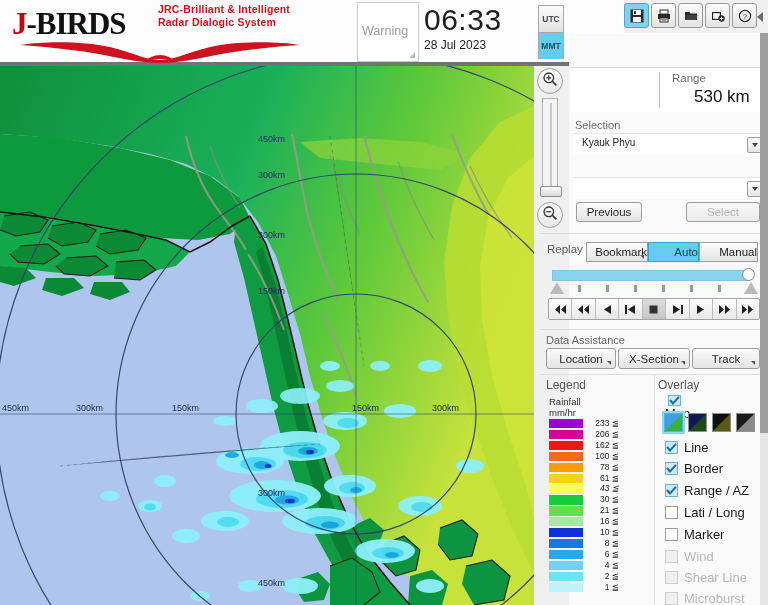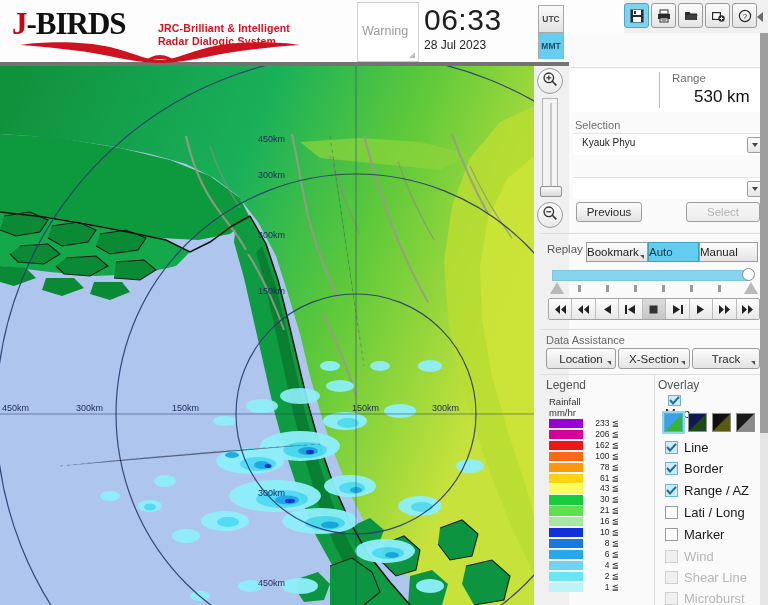--- a/index.html
+++ b/index.html
@@ -22,21 +22,21 @@
     position: absolute; left: 6px; top: 2px; width: 300px; height: 62px;
   }
   .logo-jb {
     position: absolute; left: 6px; top: 4px;
     font-family: "Liberation Serif", serif;
     font-weight: bold; font-size: 31px; letter-spacing: -1px;
     color: #111;
   }
   .logo-jb .j { color: #c00812; }
   .logo-sub {
-    position: absolute; left: 152px; top: 20px;
+    position: absolute; left: 152px; top: 1px;
     font-family: "Liberation Sans", sans-serif;
     font-weight: bold; font-size: 10.5px; line-height: 12.5px;
     color: #d4111c; letter-spacing: .2px;
   }
   .logo-bird {
     position: absolute; left: 8px; top: 36px; width: 292px; height: 26px;
     overflow: hidden;
   }
 
   .warn-box {
@@ -175,21 +175,21 @@
   }
   .btn.dis { color: #b4b4b4; background: linear-gradient(#f7f7f7,#ececec); }
 
   .sec-lbl { position:absolute; font-size:11px; color:#666; }
 
   .replay-lbl { position:absolute; left:547px; top:243px; font-size:11.5px; color:#555; }
   .seg {
     position:absolute; height:20px; border:1px solid #9d9d9d;
     background: linear-gradient(#fcfcfc,#e3e3e3);
     font-size:11.5px; color:#222;
-    display:flex; align-items:center; justify-content:flex-start;
+    display:flex; align-items:center; justify-content:flex-end;
   }
   .seg.on { background:#64ccef; border-color:#3fa1c2; color:#0d3c4e; }
   .seg .cn {
     position:absolute; right:3px; bottom:2px;
     width:0;height:0;border-left:4px solid transparent;border-top:4px solid #555;
   }
 
   .tl-wrap { position:absolute; left:548px; top:268px; width:212px; height:30px; }
   .tl-bar {
     position:absolute; left:4px; top:2px; width:198px; height:11px;
@@ -725,21 +725,21 @@
         <span class="lg-tx">100 ≦</span>
       </div>
       <div class="lg-row" style="top: 462.6px;">
         <span class="lg-sw" style="background: rgb(251, 154, 6);"></span>
         <span class="lg-tx">78 ≦</span>
       </div>
       <div class="lg-row" style="top: 473.5px;">
         <span class="lg-sw" style="background: rgb(253, 210, 17);"></span>
         <span class="lg-tx">61 ≦</span>
       </div>
-      <div class="lg-row" style="top: 484.4px;">
+      <div class="lg-row" style="top: 484.4px; font-style: italic;">
         <span class="lg-sw" style="background: rgb(251, 251, 94);"></span>
         <span class="lg-tx">43 ≦</span>
       </div>
       <div class="lg-row" style="top: 495.3px;">
         <span class="lg-sw" style="background: rgb(23, 205, 60);"></span>
         <span class="lg-tx">30 ≦</span>
       </div>
       <div class="lg-row" style="top: 506.2px;">
         <span class="lg-sw" style="background: rgb(95, 224, 78);"></span>
         <span class="lg-tx">21 ≦</span>

